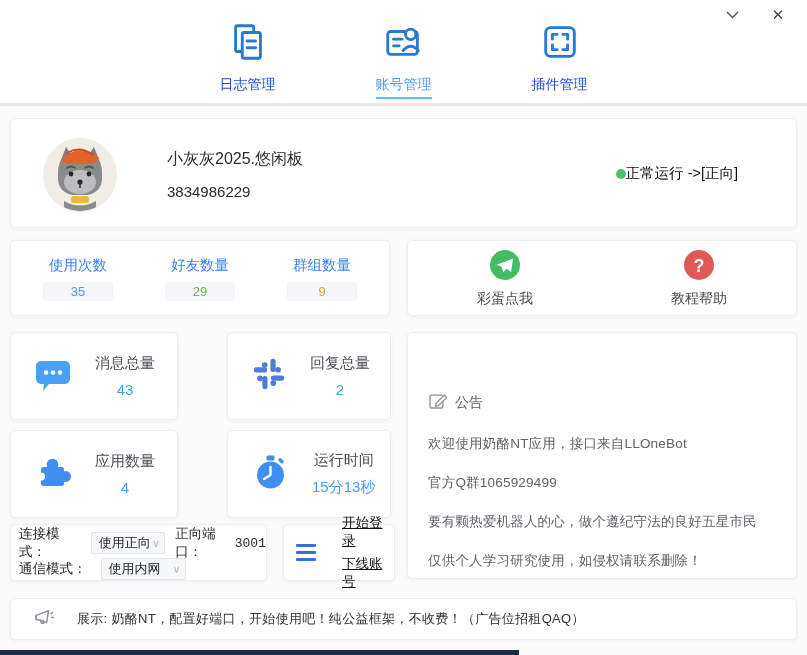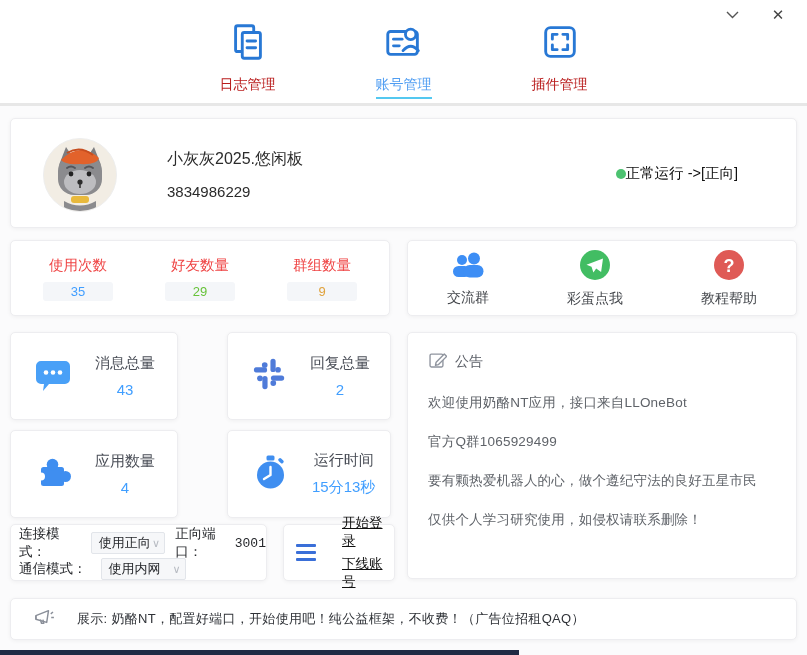--- a/index.html
+++ b/index.html
@@ -10,21 +10,21 @@
   .win-controls{position:absolute;top:2px;right:10px;display:flex;gap:8px;z-index:5;}
   .win-btn{width:38px;height:26px;display:flex;align-items:center;justify-content:center;
            color:#444;font-size:15px;cursor:pointer;}
   .win-btn svg{display:block;}
 
   
   .header{position:absolute;top:0;left:0;width:807px;height:103px;background:#fff;
           border-bottom:3px solid #e7e7e7;}
   .tabs{position:absolute;top:21px;left:0;width:100%;display:flex;justify-content:center;gap:70px;}
   .tab{display:flex;flex-direction:column;align-items:center;gap:9px;width:86px;cursor:pointer;}
-  .tab-label{font-size:14px;color:#b91c1c;padding-bottom:3px;border-bottom:2px solid transparent;}
+  .tab-label{font-size:14px;color:#1d4ed8;padding-bottom:3px;border-bottom:2px solid transparent;}
   .tab.active .tab-label{color:#4f9df2;border-bottom:2px solid #54c8f0;}
 
   
   .main-bg{position:absolute;top:106px;left:0;width:807px;height:549px;background:#fbfbfc;}
 
   .card{position:absolute;background:#fff;border:1px solid #ededf0;border-radius:5px;
         box-shadow:0 1px 4px rgba(0,0,0,0.05);box-sizing:border-box;}
 
   
   .profile-card{left:10px;top:118px;width:787px;height:110px;}
@@ -33,21 +33,21 @@
   .profile-name{position:absolute;left:156px;top:30px;font-size:16px;color:#2b2b2b;}
   .profile-uid{position:absolute;left:156px;top:64px;font-size:15px;color:#2b2b2b;}
   .status{position:absolute;right:58px;top:45px;display:flex;align-items:center;}
   .status-dot{width:10px;height:10px;border-radius:50%;background:#4cc270;}
   .status-text{font-size:14.5px;color:#111;}
 
   
   .stats-card{left:10px;top:240px;width:380px;height:76px;display:flex;align-items:center;
               justify-content:space-around;padding:0 6px;}
   .stat{display:flex;flex-direction:column;align-items:center;gap:7px;}
-  .stat-label{font-size:14.5px;color:#ef4444;}
+  .stat-label{font-size:14.5px;color:#3b82f6;}
   .stat-pill{min-width:58px;text-align:center;background:#f4f6f9;border-radius:3px;
              padding:2px 6px;font-size:13px;}
   .c-blue{color:#409eff;} .c-green{color:#67c23a;} .c-yellow{color:#e0a23c;} .c-purple{color:#a653c9;}
 
   
   .links-card{left:407px;top:240px;width:390px;height:76px;display:flex;align-items:center;
               justify-content:space-around;}
   .qlink{display:flex;flex-direction:column;align-items:center;gap:5px;cursor:pointer;}
   .qlink-label{font-size:14px;color:#45484d;}
 
@@ -56,21 +56,21 @@
   .metric .txt{display:flex;flex-direction:column;align-items:center;gap:8px;margin-left:22px;}
   .metric-label{font-size:15px;color:#4a4e57;}
   .metric-value{font-size:15px;color:#409eff;}
   .m1{left:10px;top:332px;width:168px;height:88px;}
   .m2{left:227px;top:332px;width:164px;height:88px;}
   .m3{left:10px;top:430px;width:168px;height:88px;}
   .m4{left:227px;top:430px;width:164px;height:88px;}
 
   
   .notice-card{left:407px;top:332px;width:390px;height:247px;padding:17px 20px;}
-  .notice-head{display:flex;align-items:center;gap:8px;}
+  .notice-head{display:flex;align-items:center;gap:8px;margin-top:41px;}
   .notice-title{font-size:14px;color:#5a5e66;}
   .notice-line{margin-top:21px;font-size:13.5px;color:#5f6369;letter-spacing:.2px;}
 
   
   .conn-card{left:10px;top:524px;width:257px;height:57px;padding:7px 0 0 8px;}
   .conn-row{display:flex;align-items:center;height:22px;margin-bottom:4px;font-size:13.5px;color:#26282c;}
   .selectbox{display:inline-flex;align-items:center;justify-content:space-between;
              width:72px;height:20px;background:#f6f7f9;border:1px solid #e2e5ea;border-radius:2px;
              padding:0 4px 0 7px;font-size:13px;color:#26282c;cursor:pointer;margin-left:14px;}
   .selectbox .chev{color:#b6bac1;font-size:11px;line-height:1;}
@@ -201,31 +201,20 @@
     </div>
     <div class="stat">
       <span class="stat-label">群组数量</span>
       <span class="stat-pill c-yellow">9</span>
     </div>
   </div>
 
   <div class="card links-card">
     <div class="qlink">
       <span>
-        <svg width="36" height="30" viewBox="0 0 36 30" fill="#3d8ef5">
-          <circle cx="12" cy="10" r="5"></circle>
-          <rect x="3" y="16" width="17" height="11" rx="5.5"></rect>
-          <circle cx="24" cy="8.5" r="6"></circle>
-          <rect x="13.5" y="15" width="20" height="12.5" rx="6.2"></rect>
-        </svg>
-      </span>
-      <span class="qlink-label">交流群</span>
-    </div>
-    <div class="qlink">
-      <span>
         <svg width="32" height="32" viewBox="0 0 32 32">
           <circle cx="16" cy="16" r="15" fill="#42bd63"></circle>
           <path d="M24 9.5L7.5 15.8l5 2 1.9 5.6 2.8-3.8 4.9 3.4z" fill="#fff"></path>
         </svg>
       </span>
       <span class="qlink-label">彩蛋点我</span>
     </div>
     <div class="qlink">
       <span>
         <svg width="32" height="32" viewBox="0 0 32 32">

